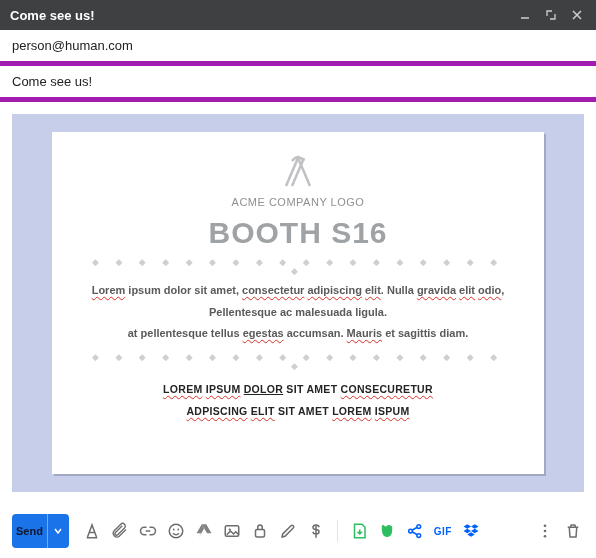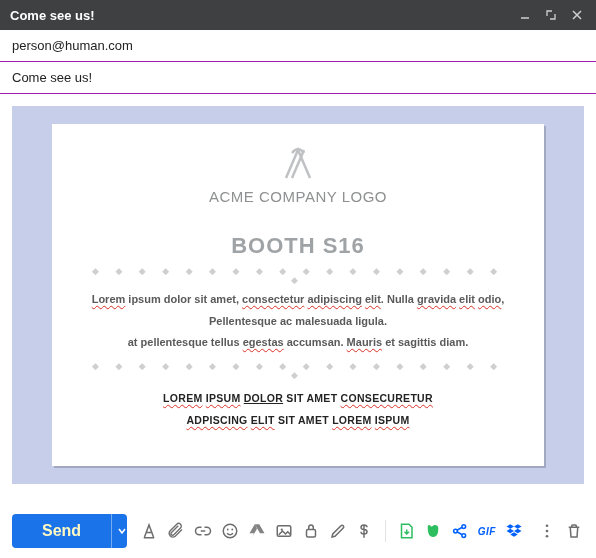--- a/index.html
+++ b/index.html
@@ -38,21 +38,21 @@
   }
   .titlebar .spacer { flex: 1; }
   .win-ctl {
     width: 18px; height: 18px; margin-left: 8px;
     display: inline-flex; align-items: center; justify-content: center;
     color: #cfcfcf; cursor: pointer; font-size: 12px;
   }
   
   .header-row {
     padding: 8px 12px;
-    border-bottom: 1px solid #a21caf;
+    border-bottom: 5px solid #a21caf;
     font-size: 13px;
     color: #222;
   }
   
   .body-area {
     flex: 1;
     padding: 12px;
     overflow: hidden;
   }
   .email-canvas {
@@ -70,28 +70,28 @@
     box-shadow: 2px 2px 0 rgba(0,0,0,.18);
     display: flex;
     flex-direction: column;
     align-items: center;
     padding: 18px 30px 22px;
     text-align: center;
   }
   .logo-svg { margin-bottom: 6px; }
   .logo-text {
     color: #8f9091;
-    font-size: 15px;
+    font-size: 11px;
     letter-spacing: .5px;
-    margin-bottom: 28px;
+    margin-bottom: 8px;
   }
   .booth {
     color: var(--heading-gray);
     font-weight: 800;
-    font-size: 22px;
+    font-size: 30px;
     letter-spacing: 1px;
     margin: 0 0 2px;
   }
   .tagline {
     font-size: 18px;
     color: #3b3b3b;
     margin-bottom: 10px;
   }
   .dots {
     color: #cfcfcf;
@@ -134,42 +134,41 @@
   }
   .send-split {
     display: inline-flex;
     height: 34px;
     border-radius: 4px;
     overflow: hidden;
     margin-right: 6px;
   }
   .btn-send {
     background: var(--send-blue);
-    color: #fef9c3;
+    color: #0f172a;
     border: none;
     font-weight: 600;
-    font-size: 16px;
-    padding: 0 30px;
+    font-size: 11px;
+    padding: 0 4px;
     cursor: pointer;
   }
   .btn-send-toggle {
     background: var(--send-blue);
     color: #fff;
     border: none;
     border-left: 1px solid rgba(255,255,255,.4);
     width: 22px;
     cursor: pointer;
     display: flex; align-items: center; justify-content: center;
   }
   .tb-ico {
     width: 22px; height: 22px;
     display: inline-flex; align-items: center; justify-content: center;
     cursor: pointer;
     color: var(--icon-gray);
-    font-style: italic;
   }
   .tb-ico svg { display: block; }
   .vsep {
     width: 1px;
     height: 22px;
     background: #e3e3e3;
     margin: 0 4px;
   }
   .ext-green { color: var(--ext-green); }
   .ext-blue { color: var(--ext-blue); }

